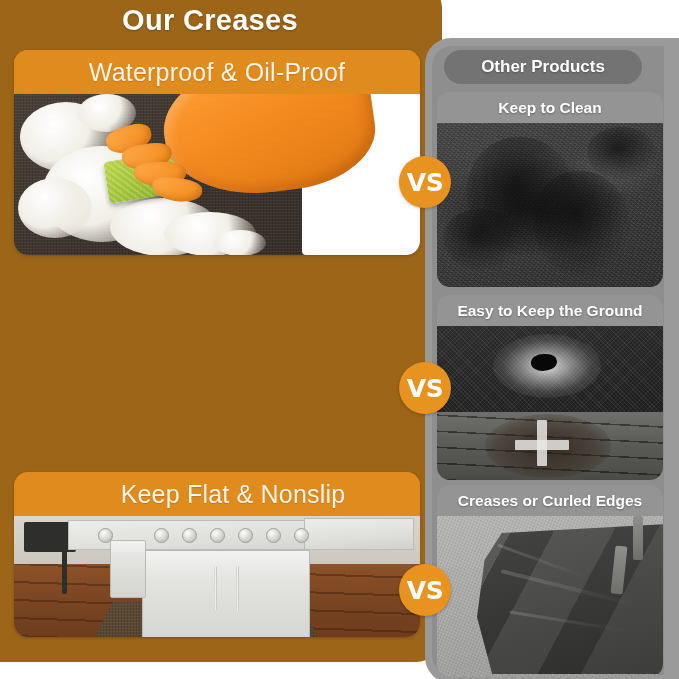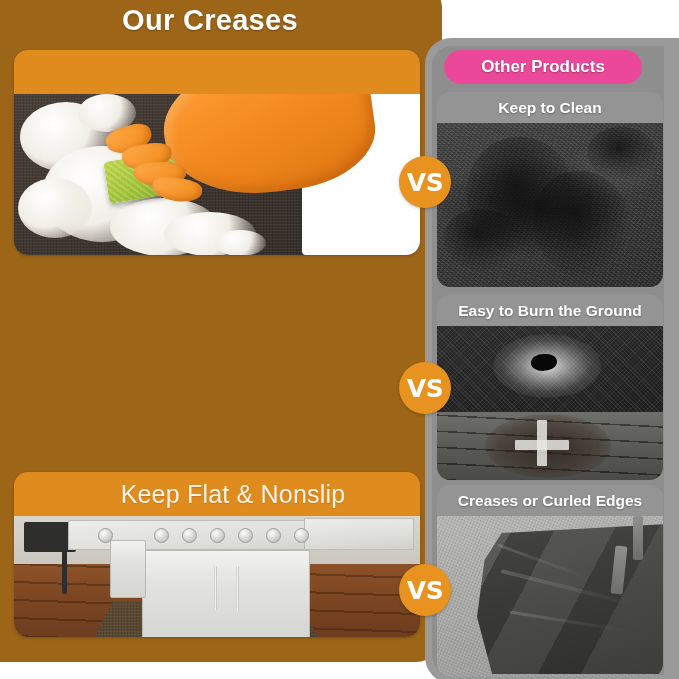--- a/index.html
+++ b/index.html
@@ -79,21 +79,21 @@
     position:absolute;
     left:7px; top:8px;
     width:232px; height:629px;
     background:#8e8e8e;
     border-radius:20px 0 0 20px;
   }
   #other-products-title {
     position:absolute;
     left:444px; top:50px;
     width:198px; height:34px;
-    background:#ec4899;
+    background:#737373;
     border-radius:17px;
     display:flex; align-items:center; justify-content:center;
     font-size:17px; font-weight:bold;
     color:#ffffff;
     text-shadow:0 1px 2px rgba(0,0,0,.3);
     z-index:4;
   }
 
   .other-card {
     position:absolute;
@@ -371,20 +371,21 @@
 </head>
 <body>
 
 <div id="infographic">
 
   <div id="left-panel">
     <div id="our-products-title">Our Creases</div>
   </div>
 
   <div class="our-card" id="our-card-0">
+    <div class="our-head">Waterproof &amp; Oil-Proof</div>
     <div class="our-media">
       <div class="ph">
         <div class="mat-dark"></div>
         <div class="white-cut"></div>
 
         <div class="suds" style="left:6px;  top:8px;   width:92px;  height:70px;"></div>
         <div class="suds" style="left:28px; top:52px;  width:120px; height:96px;"></div>
         <div class="suds" style="left:4px;  top:84px;  width:74px;  height:60px;"></div>
         <div class="suds" style="left:96px; top:104px; width:108px; height:58px;"></div>
         <div class="suds" style="left:150px;top:118px; width:92px;  height:44px;"></div>
@@ -451,21 +452,21 @@
         <div class="dirty-carpet"></div>
         <div class="stain" style="left:30px;  top:14px; width:108px; height:118px;"></div>
         <div class="stain" style="left:96px;  top:48px; width:96px;  height:106px;"></div>
         <div class="stain" style="left:6px;   top:86px; width:78px;  height:62px;"></div>
         <div class="stain" style="left:150px; top:4px;  width:70px;  height:54px;"></div>
       </div>
     </div>
   </div>
 
   <div class="other-card" id="other-card-1">
-    <div class="other-head">Easy to Burn the Ground</div>
+    <div class="other-head">Easy to Keep the Ground</div>
     <div class="other-media">
       <div class="ph">
         <div class="burn-top">
           <div class="burn-halo" style="left:56px; top:8px;  width:108px; height:64px;"></div>
           <div class="burn-hole" style="left:94px; top:28px; width:26px;  height:17px;"></div>
         </div>
         <div class="scorch-deck">
           <div class="scorch-ring" style="left:48px; top:2px;  width:126px; height:64px;"></div>
           <div class="cross-mark" style="left:100px; top:8px;  width:10px; height:46px;"></div>
           <div class="cross-mark" style="left:78px;  top:28px; width:54px; height:10px;"></div>

